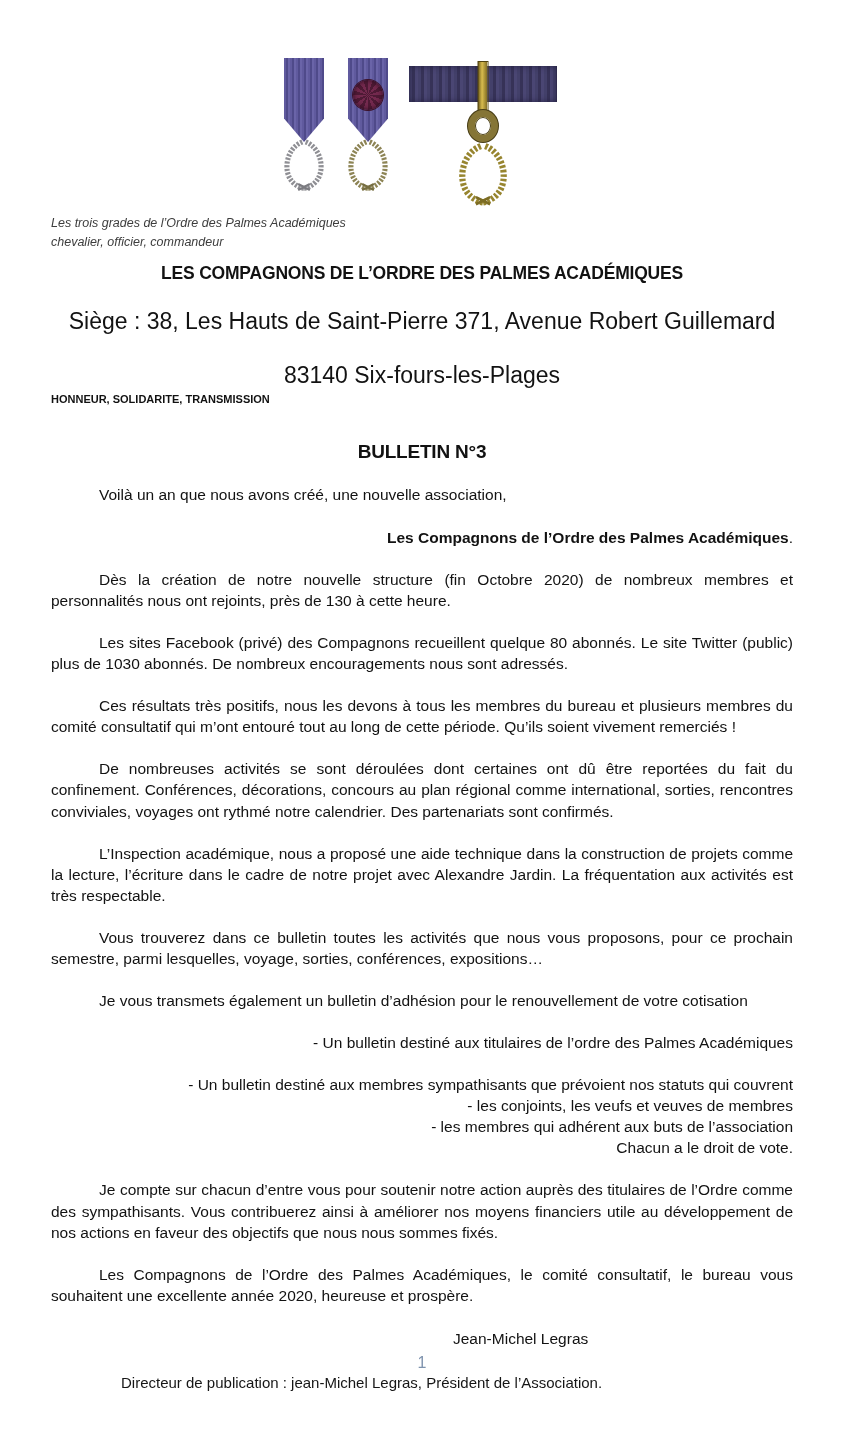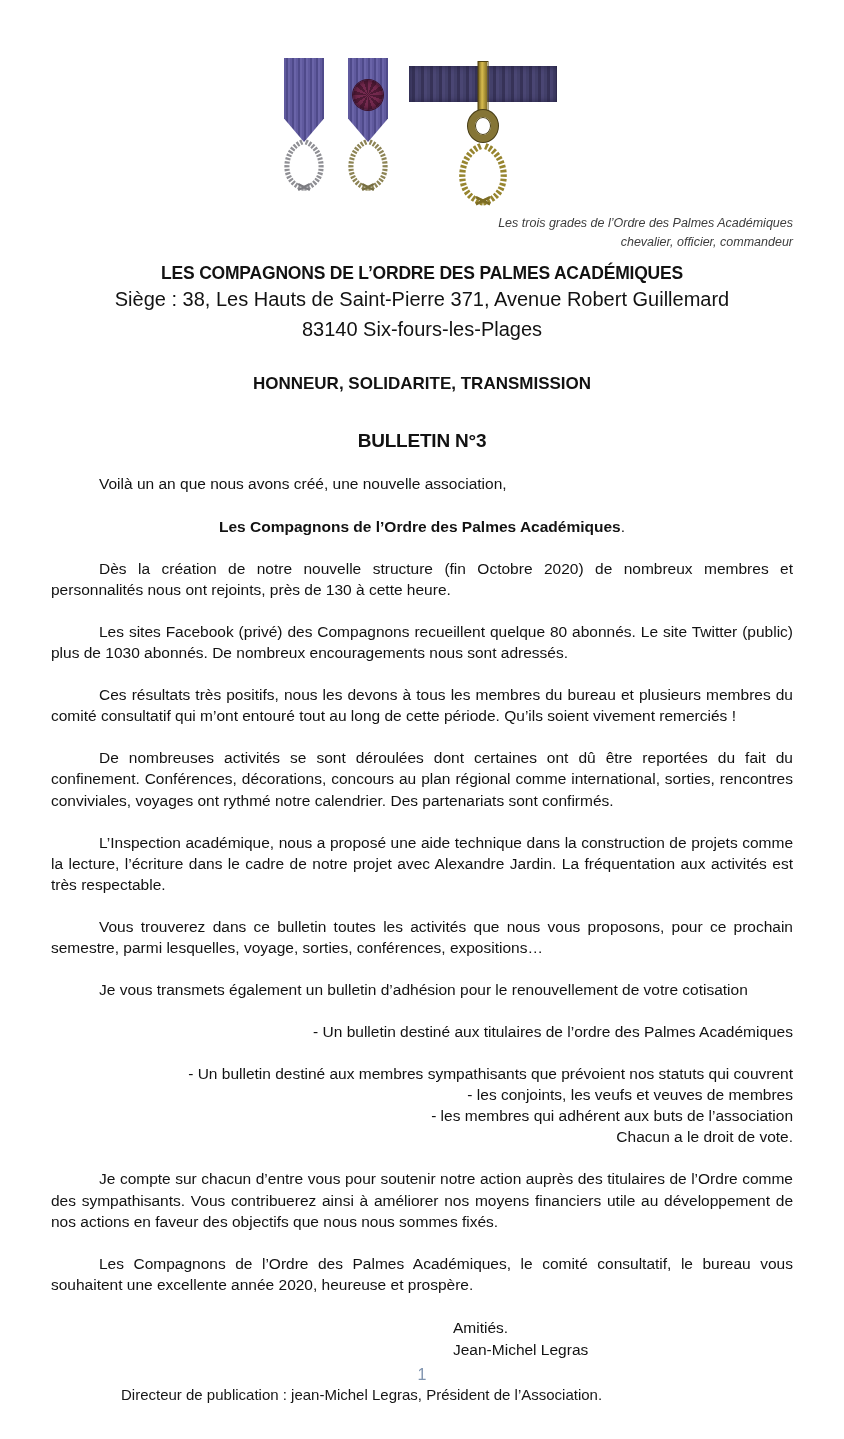--- a/index.html
+++ b/index.html
@@ -11,21 +11,21 @@
   }
   .page {
     position:relative;
     width:844px; height:1439px;
     background:#ffffff;
     padding:0 51px;
     overflow:hidden;
   }
 
   
-  .figure-block { margin-top:58px; text-align:right; }
+  .figure-block { margin-top:58px; text-align:left; }
   .medals-row {
     display:flex; justify-content:center; align-items:flex-start;
     height:150px;
   }
   .medal { position:relative; }
   .medal.small { width:46px; height:148px; }
   .medal.small + .medal.small { margin-left:18px; }
   .ribbon {
     width:40px; height:84px; margin:0 auto;
     background:repeating-linear-gradient(90deg,#605a9e 0 2px,#4f4a8a 2px 4px,#6a64a8 4px 6px);
@@ -57,28 +57,28 @@
     border:7px solid #857536;
     box-shadow:0 0 0 1px #463c15, inset 0 0 0 1px #463c15;
     background:#fff;
   }
   .wreath.big { position:absolute; top:84px; left:50%; transform:translateX(-50%); margin:0; width:56px; height:64px; }
 
   .caption { margin-top:6px; font-style:italic; font-size:12.5px; line-height:1.55; color:#3d3d3d; }
 
   
   .org-title   { margin-top:10px; font-size:17.5px; font-weight:bold; text-align:center; letter-spacing:-0.2px; }
-  .addr        { font-size:20px; line-height:1.5; text-align:center; }
-  .motto       { margin-top:30px; font-size:17px; font-weight:bold; text-align:center; }
+  .addr        { font-size:23px; line-height:1.5; text-align:center;margin-top:20px; }
+  .motto       { font-size:11px; font-weight:bold; text-align:left; }
   .bulletin    { margin-top:36px; font-size:19px; font-weight:bold; text-align:center; letter-spacing:-0.2px; }
 
   
   .body-text { margin-top:10px; font-size:15.5px; line-height:1.36; }
   .para { text-align:justify; text-indent:48px; margin-top:21px; }
-  .assoc-line { margin-top:22px; text-align:center; }
+  .assoc-line { margin-top:22px; text-align:right; }
   .assoc-line b { font-weight:bold; }
   .bullet { margin-top:21px; text-align:right; }
   .bullet.tight { margin-top:0; }
   .sub { margin-left:48px; }
 
   
   .closing { margin-top:22px; margin-left:402px; line-height:1.45; font-size:15.5px; }
   .page-num { margin-top:4px; text-align:center; font-size:16px; color:#7e93ae; }
   .publisher { margin-top:2px; margin-left:70px; font-size:15px; color:#161616; }
 </style>
@@ -150,20 +150,19 @@
     <p class="bullet">- Un bulletin destiné aux membres sympathisants que prévoient nos statuts qui couvrent</p>
     <p class="bullet tight sub">- les conjoints, les veufs et veuves de membres</p>
     <p class="bullet tight sub">- les membres qui adhérent aux buts de l’association</p>
     <p class="bullet tight sub">Chacun a le droit de vote.</p>
 
     <p class="para">Je compte sur chacun d’entre vous pour soutenir notre action auprès des titulaires de l’Ordre comme des sympathisants. Vous contribuerez ainsi à améliorer nos moyens financiers utile au développement de nos actions en faveur des objectifs que nous nous sommes fixés.</p>
     <p class="para">Les Compagnons de l’Ordre des Palmes Académiques, le comité consultatif, le bureau vous souhaitent une excellente année 2020, heureuse et prospère.</p>
   </div>
 
   <div class="closing">
-    <div>Amitiés.</div>
     <div>Jean-Michel Legras</div>
   </div>
 
   <div class="page-num">1</div>
   <div class="publisher">Directeur de publication : jean-Michel Legras, Président de l’Association.</div>
 
 </div>
 
 </body></html>

